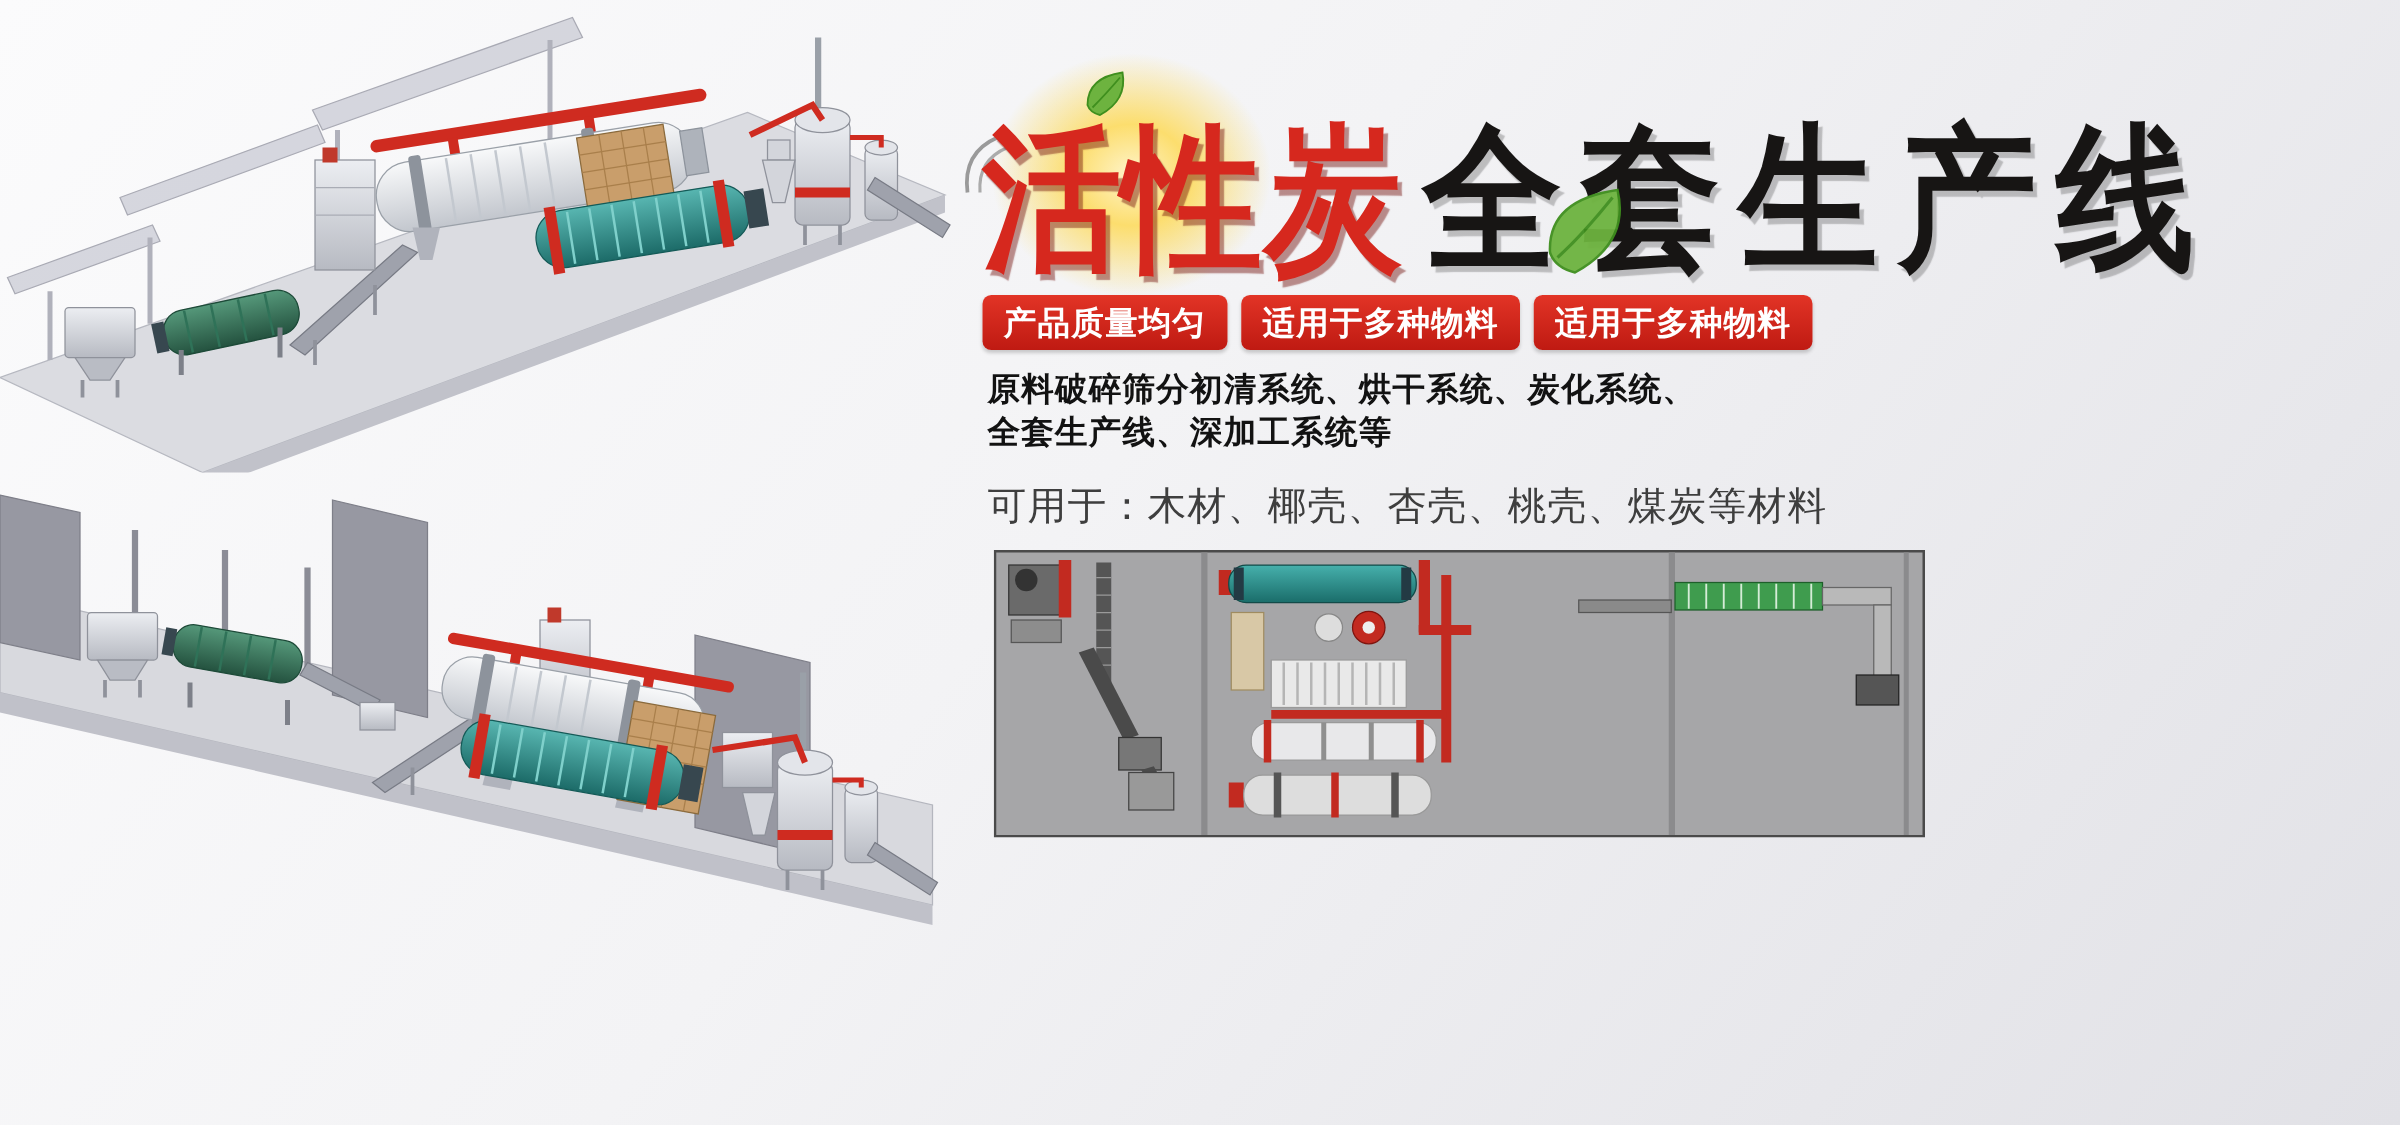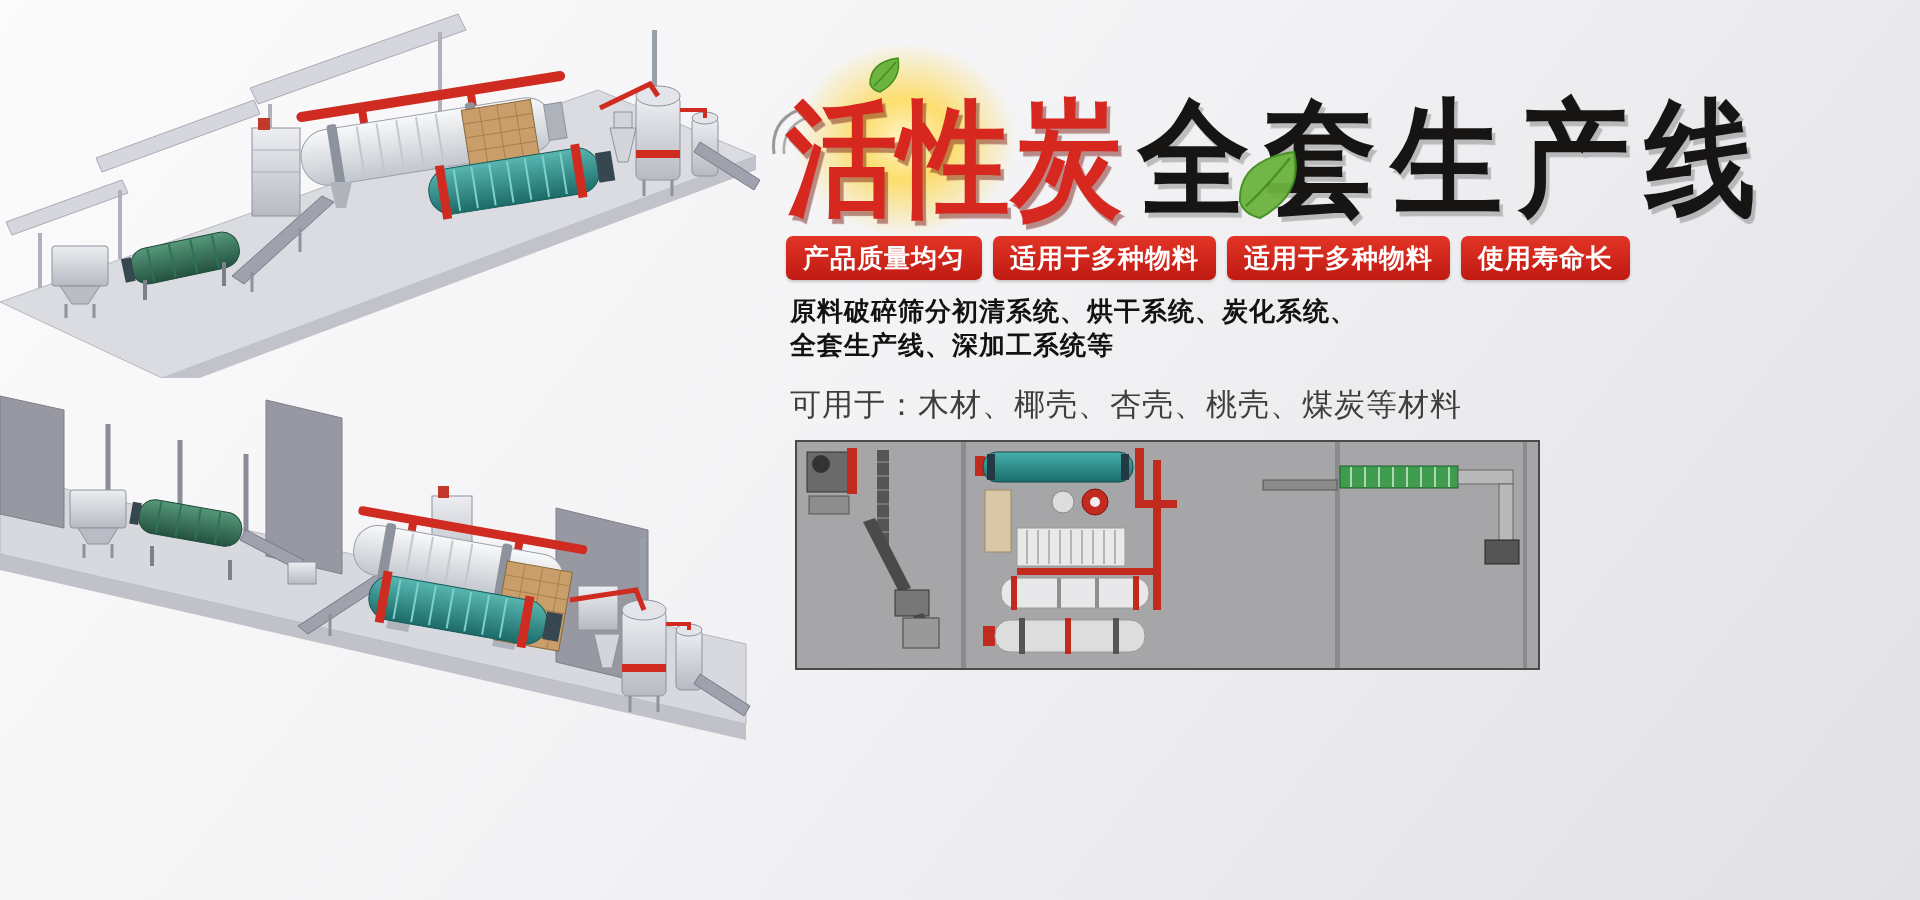--- a/index.html
+++ b/index.html
@@ -353,21 +353,20 @@
 
     <svg class="leaf-big" width="80" height="78">
       <path d="M8,56 Q6,14 62,6 Q72,48 28,72 Q12,68 8,56 Z" fill="#6db33f" stroke="#3f8f1e" stroke-width="2"></path>
       <path d="M14,60 Q34,42 58,12" stroke="#3f8f1e" stroke-width="2.5" fill="none"></path>
     </svg>
 
     <div class="badges">
       <div class="badge">产品质量均匀</div>
       <div class="badge">适用于多种物料</div>
       <div class="badge">适用于多种物料</div>
-      <div class="badge">使用寿命长</div>
     </div>
 
     <div class="desc-bold">
       <div>原料破碎筛分初清系统、烘干系统、炭化系统、</div>
       <div>全套生产线、深加工系统等</div>
     </div>
 
     <div class="desc-materials">可用于：木材、椰壳、杏壳、桃壳、煤炭等材料</div>
 
     <div class="diagram">

